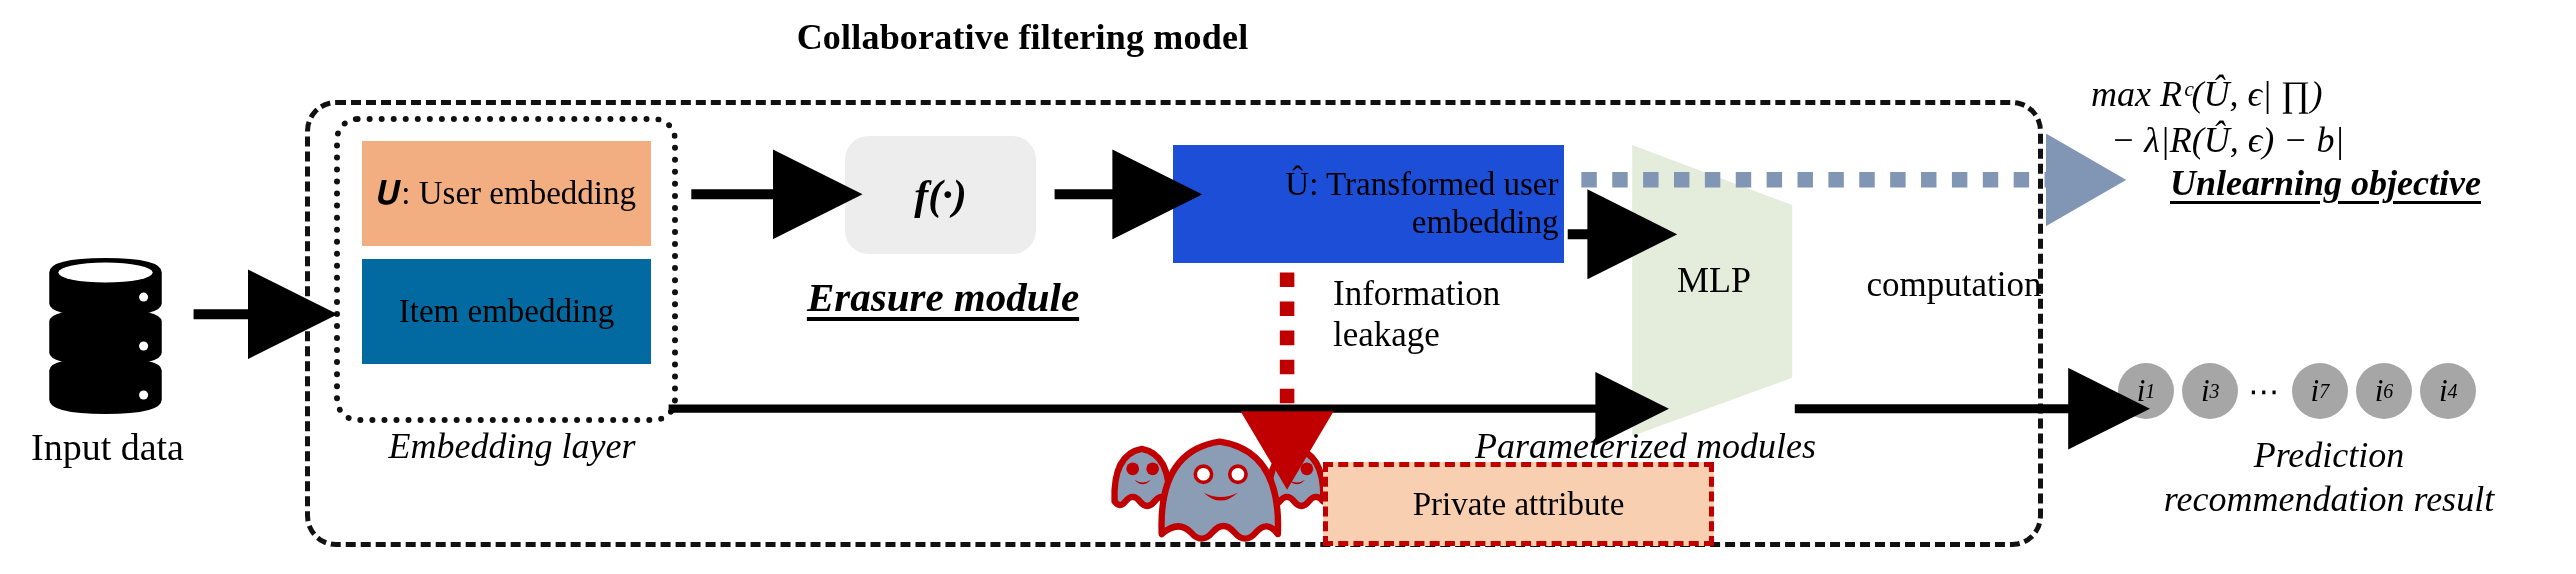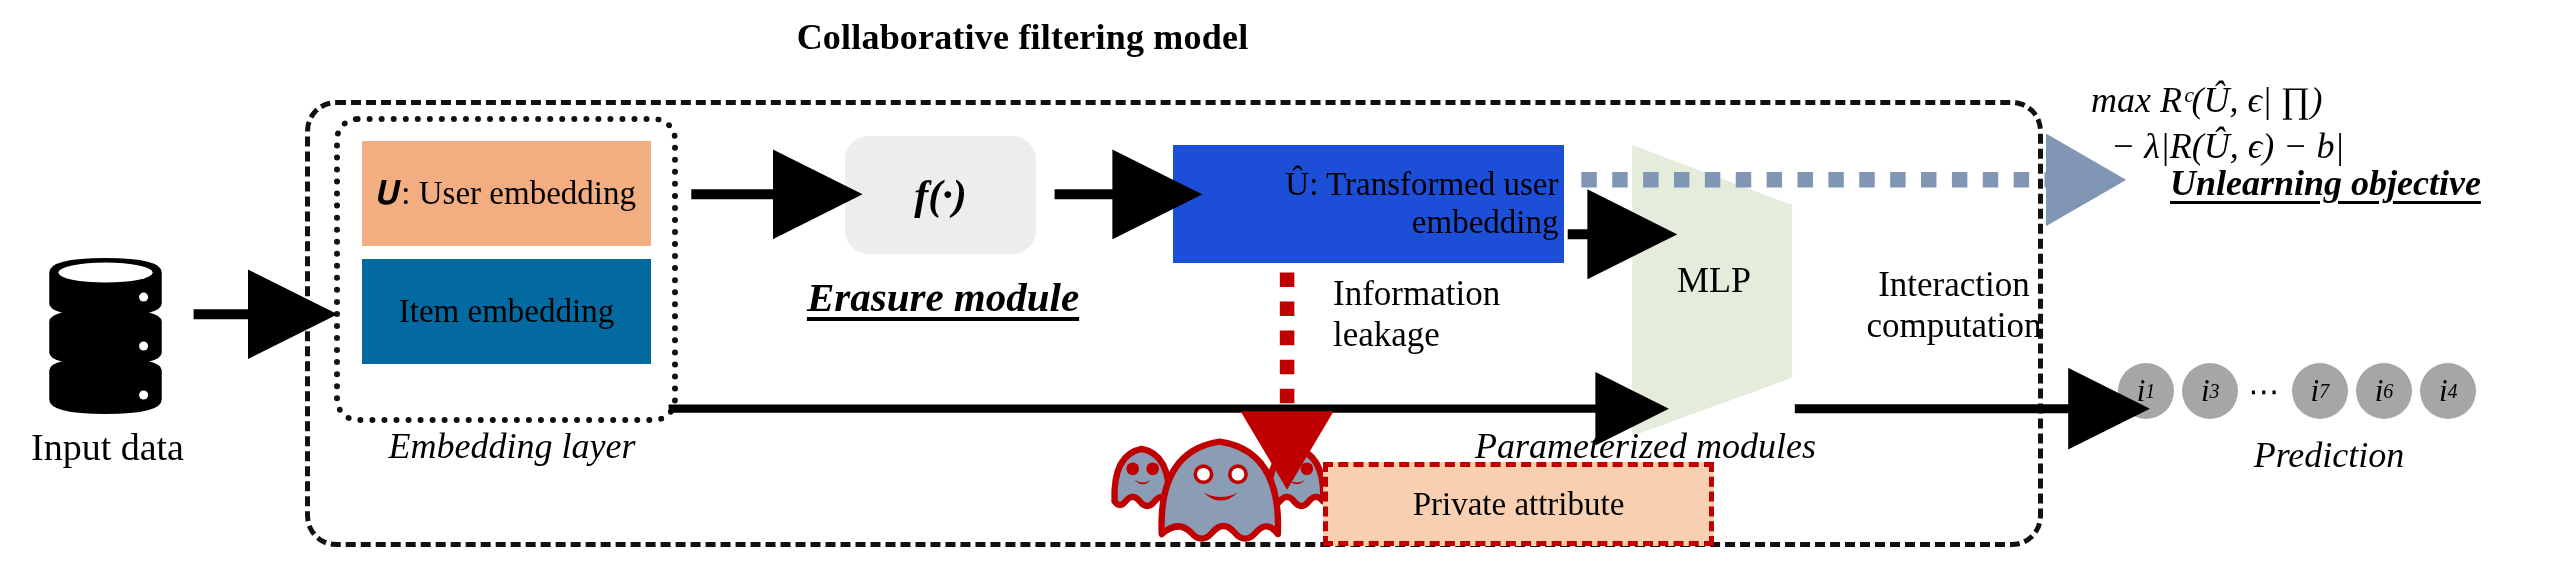--- a/index.html
+++ b/index.html
@@ -88,21 +88,21 @@
 
   
   #param-label{
     left:1391px;top:425px;width:509px;text-align:center;
     font-size:36px;font-style:italic;
   }
 
   
   #obj-eq{
     left:2091px;top:71px;width:473px;font-size:36px;font-style:italic;
-    line-height:1.28;text-align:left;margin-top:6px;
+    line-height:1.28;text-align:left;
   }
   #obj-eq .ln2{padding-left:20px;display:block;}
   #unlearn-label{
     left:2080px;top:162px;width:491px;text-align:center;
     font-size:36px;font-style:italic;font-weight:bold;
     text-decoration:underline;text-underline-offset:5.5px;
   }
 
   
   #result-row{
@@ -200,21 +200,20 @@
 </div>
 
 <div class="abs" id="mlp-shape">
   <svg width="164" height="291" viewBox="0 0 180 320">
     <polygon points="0,0 176,66 176,256 0,320" fill="#E4EDDC"></polygon>
   </svg>
 </div>
 <div class="abs" id="mlp-label">MLP</div>
 
 <div class="abs" id="inter-label">
-  <div>Interaction</div>
   <div>computation</div>
 </div>
 
 <div class="abs" id="param-label">Parameterized modules</div>
 
 <div class="abs" id="obj-eq">
   <span>max Rᶜ(Û, ϵ| ∏)</span>
   <span class="ln2">− λ|R(Û, ϵ) − b|</span>
 </div>
 <div class="abs" id="unlearn-label">Unlearning objective</div>
@@ -237,20 +236,21 @@
       <span>i</span>
       <sub>6</sub>
     </div>
   <div class="rcircle">
       <span>i</span>
       <sub>4</sub>
     </div>
 </div>
 <div class="abs" id="pred-label">
   <div>Prediction</div>
+  <div>recommendation result</div>
 </div>
 
 <svg id="vec" viewBox="0 0 2834 632" width="2576" height="574">
   <defs>
     <marker id="ah" markerWidth="9" markerHeight="9" refX="4.4" refY="4.5" orient="auto">
       <path d="M0,0 L9,4.5 L0,9 z" fill="#000"></path>
     </marker>
     <marker id="ahr" markerWidth="5.4" markerHeight="6.4" refX="2.2" refY="3.2" orient="auto">
       <path d="M0,0 L5.4,3.2 L0,6.4 z" fill="#C00000"></path>
     </marker>

